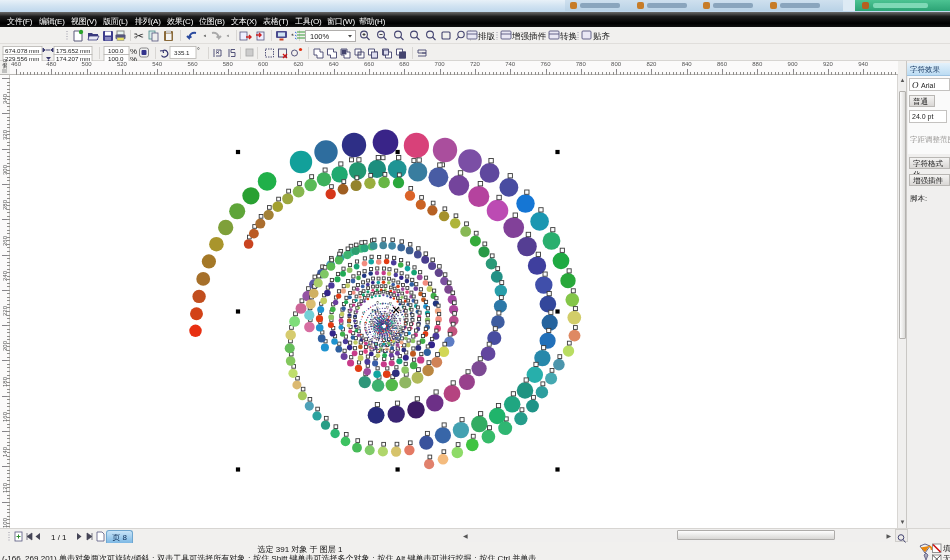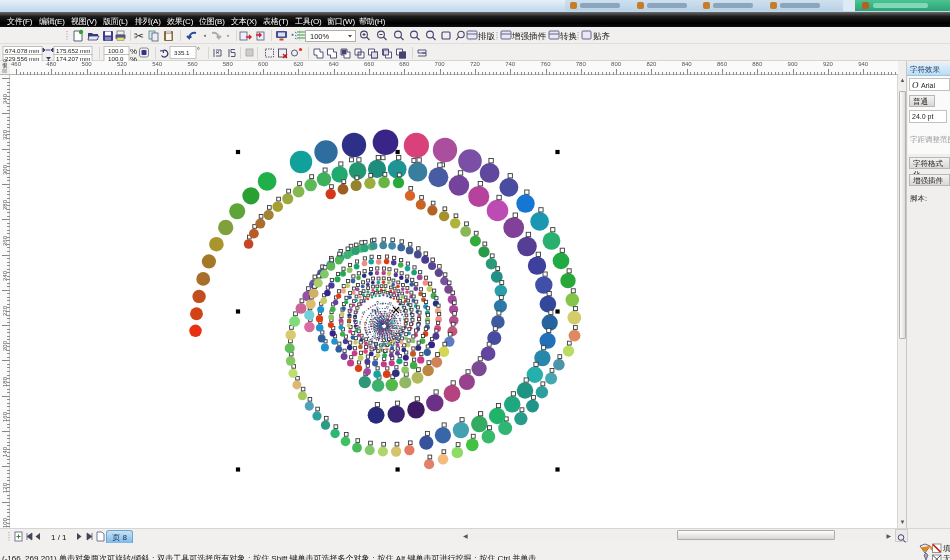--- a/index.html
+++ b/index.html
@@ -2171,20 +2171,21 @@
     <div style="position:absolute;left:1px;top:3px;font-size:6px;color:#555">◀</div>
     <div style="position:absolute;right:1px;top:3px;font-size:6px;color:#555">▶</div>
   </div>
   <div class="abs" style="left:895px;top:529px;width:13px;height:13px;background:#eceae8;border:1px solid #d0cecb;">
     <svg width="11" height="11">
         <circle cx="5" cy="4.5" r="2.8" fill="none" stroke="#41416e" stroke-width="1"></circle>
         <line x1="7" y1="6.5" x2="9.5" y2="9.5" stroke="#41416e" stroke-width="1"></line>
       </svg>
   </div>
   <div id="statusbar" class="abs">
+    <div class="abs" style="left:0;top:1px;width:600px;text-align:center;font-size:8px;">选定 391 对象 于 图层 1</div>
     <div class="abs" style="left:2px;top:10px;font-size:8px;white-space:nowrap;">(-166, 269.201)   单击对象两次可旋转/倾斜；双击工具可选择所有对象；按住 Shift 键单击可选择多个对象；按住 Alt 键单击可进行挖掘；按住 Ctrl 并单击</div>
     <svg class="abs" style="left:916px;top:0px" width="34" height="17">
       <path d="M4 3 l5 -2 l5 2 l-5 7 z" fill="#eee" stroke="#55557e" stroke-width="0.9"></path>
       <path d="M4.5 4.5 l9 -1.5 l-4.5 6 z" fill="#e8860a"></path>
       <path d="M13 3 q3 1 2.5 4" stroke="#e8860a" stroke-width="1.6" fill="none"></path>
       <rect x="16.5" y="1" width="8.5" height="8.5" fill="#fff" stroke="#888" stroke-width="0.9"></rect>
       <line x1="17" y1="1.5" x2="24.5" y2="9" stroke="#cc1111" stroke-width="1.6"></line>
       <path d="M8 12 l2 -2 l2 2 l-2 5 z" fill="#aab" stroke="#55557e" stroke-width="0.8"></path>
       <rect x="16.5" y="12" width="8.5" height="8" fill="#fff" stroke="#888" stroke-width="0.9"></rect>
       <path d="M16.5 12 l8.5 8 m0 -8 l-8.5 8" stroke="#555" stroke-width="1"></path>

